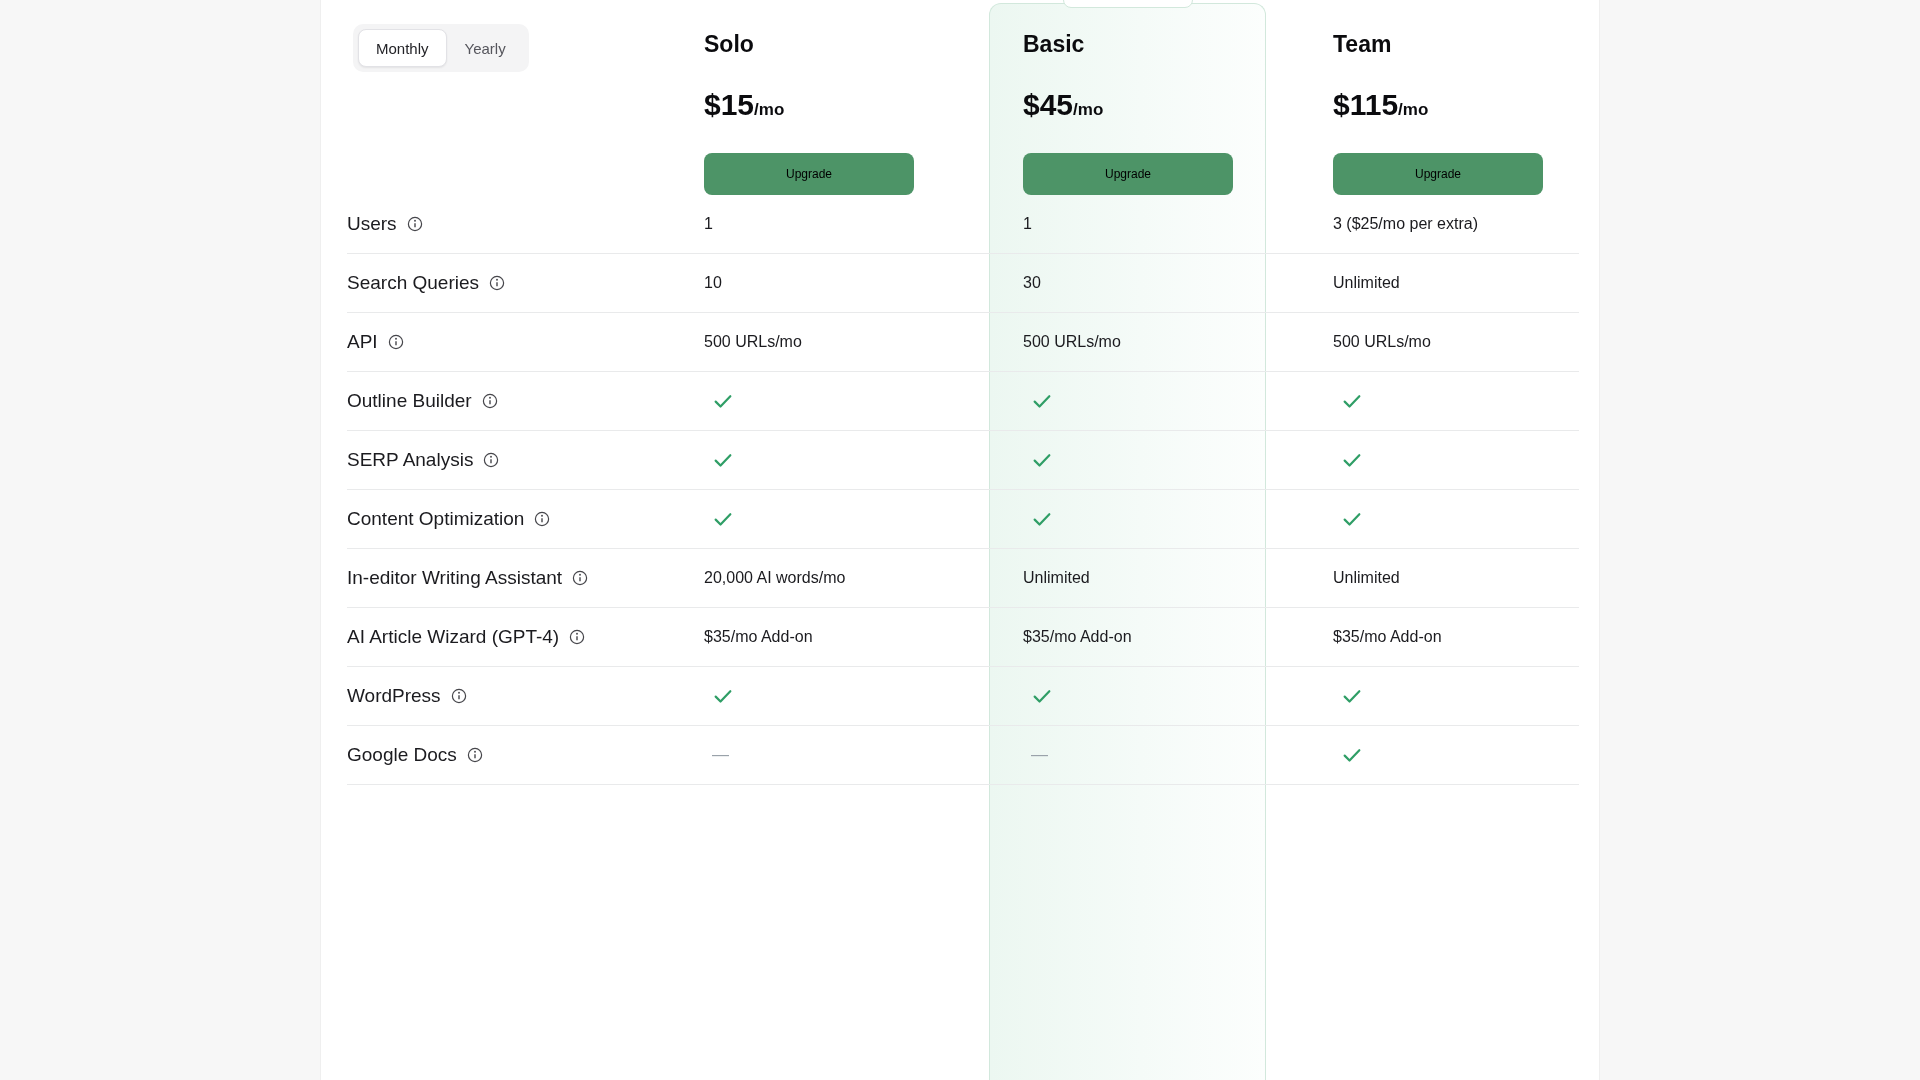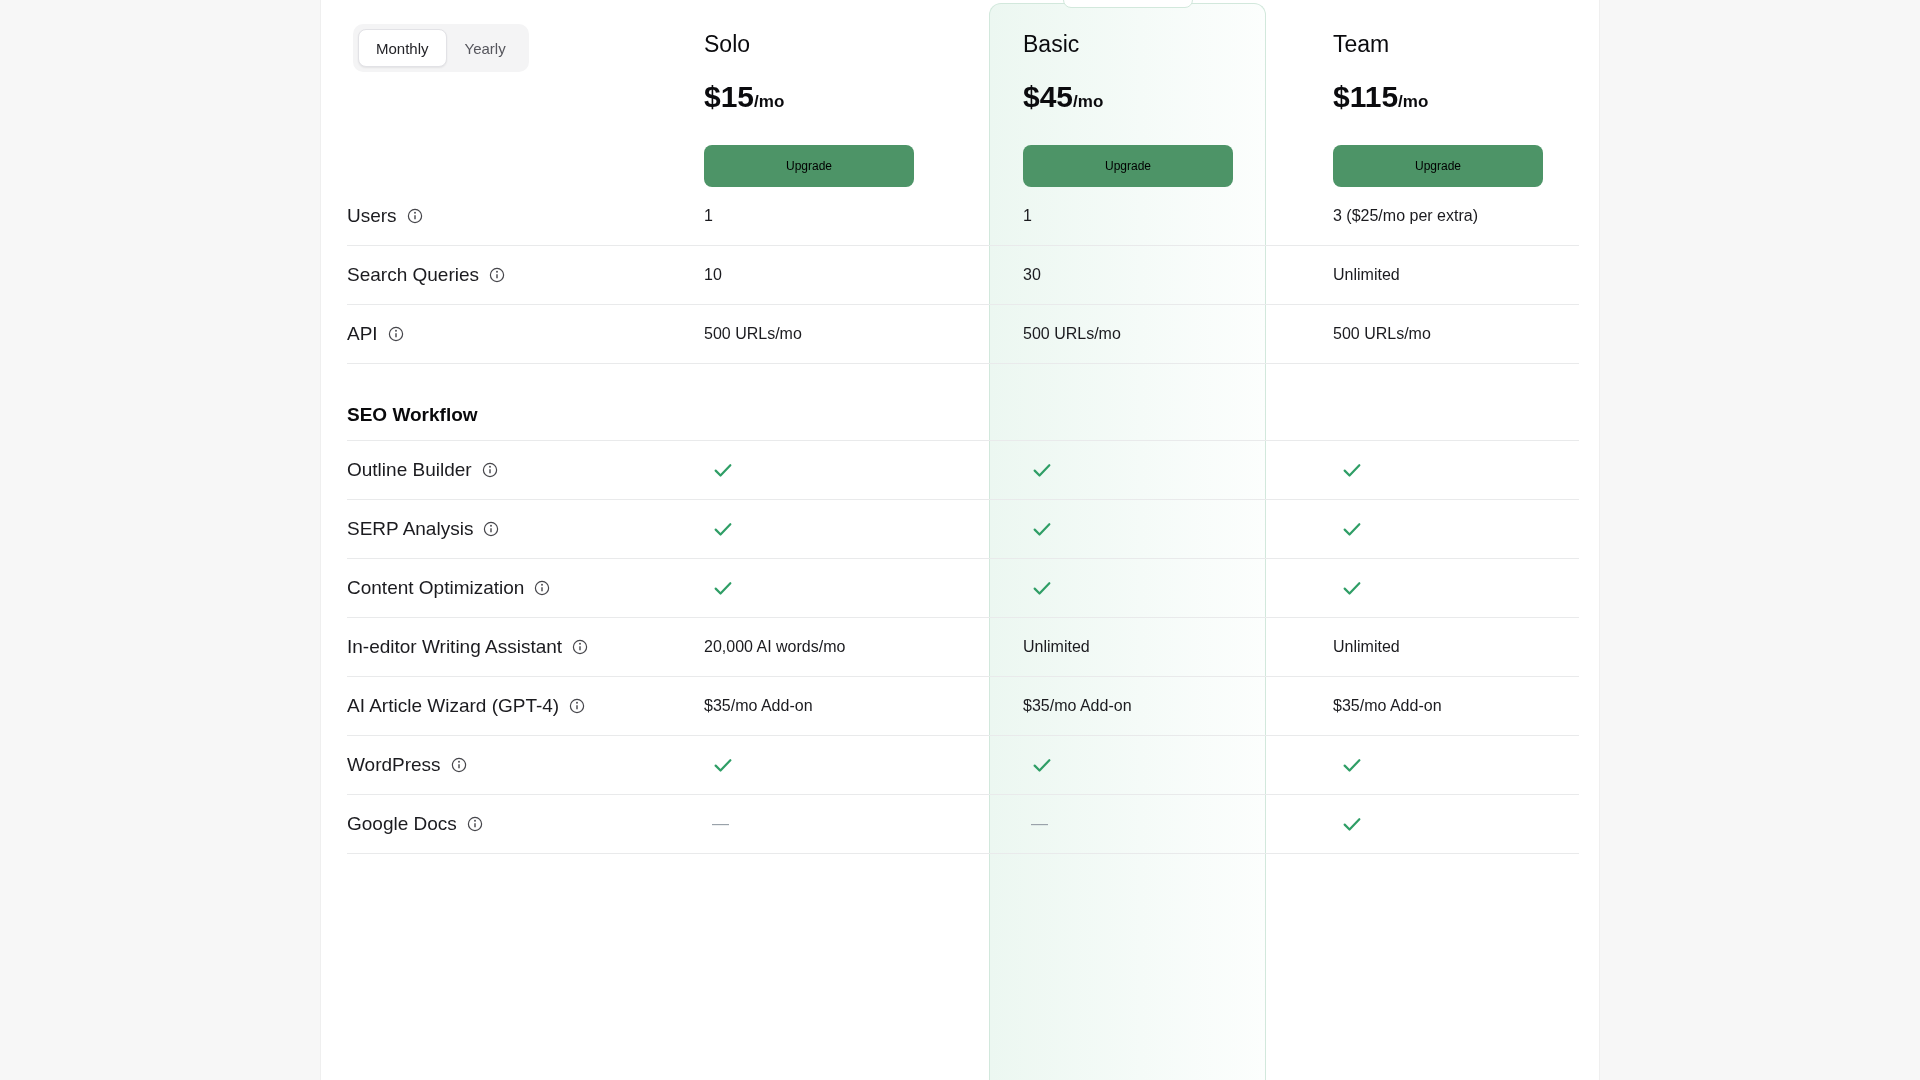--- a/index.html
+++ b/index.html
@@ -42,22 +42,22 @@
     padding:0 17px; font-size:15px; border-radius:8px; cursor:pointer;
     color:#55555c; background:transparent; border:1px solid transparent; white-space:nowrap;
   }
   .toggle-opt.selected {
     background:#ffffff; color:#232327; border:1px solid #e2e2e6;
     box-shadow:0 1px 2px rgba(0,0,0,0.07); font-weight:400;
   }
 
   
   .plan-cell { display:flex; flex-direction:column; align-items:flex-start; }
-  .plan-name { padding-top:28px; font-size:23px; font-weight:400; color:#0b0b0e; line-height:32px; }
-  .plan-price { margin-top:18px; line-height:38px; font-weight:700; color:#0b0b0e;text-align:right; }
+  .plan-name { padding-top:28px; font-size:23px; font-weight:700; color:#0b0b0e; line-height:32px; }
+  .plan-price { margin-top:26px; line-height:38px; font-weight:700; color:#0b0b0e;text-align:right; }
   .price-amount { font-size:30px; font-weight:700; }
   .price-period { font-size:17px; font-weight:700; }
   .upgrade-btn {
     margin-top:24px; width:210px; height:42px; border:none; border-radius:8px;
     background:#4d9467; color:#000000; font-size:12px; font-family:inherit;
     cursor:pointer; display:flex; align-items:center; justify-content:center;
   }
 
   
   .section-header { padding:38px 0 12px 0; border-bottom:1px solid #e9eaeb; }
@@ -167,23 +167,20 @@
             <div class="cell">
               <span class="val-text">500 URLs/mo</span>
             </div>
             <div class="cell">
               <span class="val-text">500 URLs/mo</span>
             </div>
             <div class="cell">
               <span class="val-text">500 URLs/mo</span>
             </div>
           </div>
-          <div class="section-header">
-            <div class="section-title">SEO Workflow</div>
-          </div>
           <div class="frow grid4">
             <div class="cell">
               <span class="flabel">Outline Builder</span>
               <span class="info-icon">
                 <svg viewBox="0 0 16 16" width="16" height="16">
                   <circle cx="8" cy="8" r="6.6" fill="none" stroke="#46464b" stroke-width="1.2"></circle>
                   <line x1="8" y1="7.3" x2="8" y2="11.2" stroke="#46464b" stroke-width="1.4"></line>
                   <circle cx="8" cy="4.8" r="0.95" fill="#46464b"></circle>
                 </svg>
               </span>

